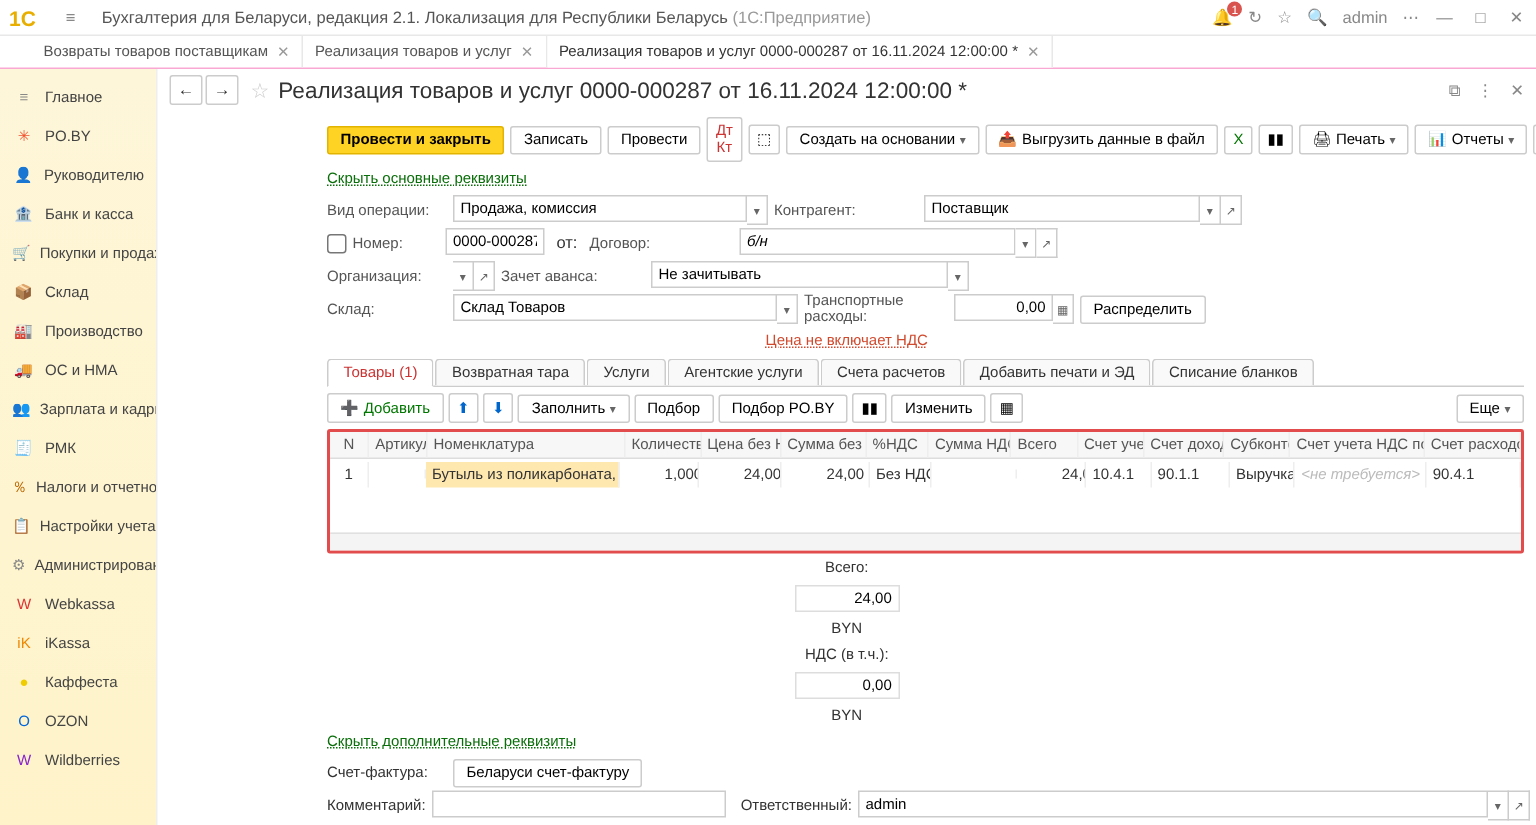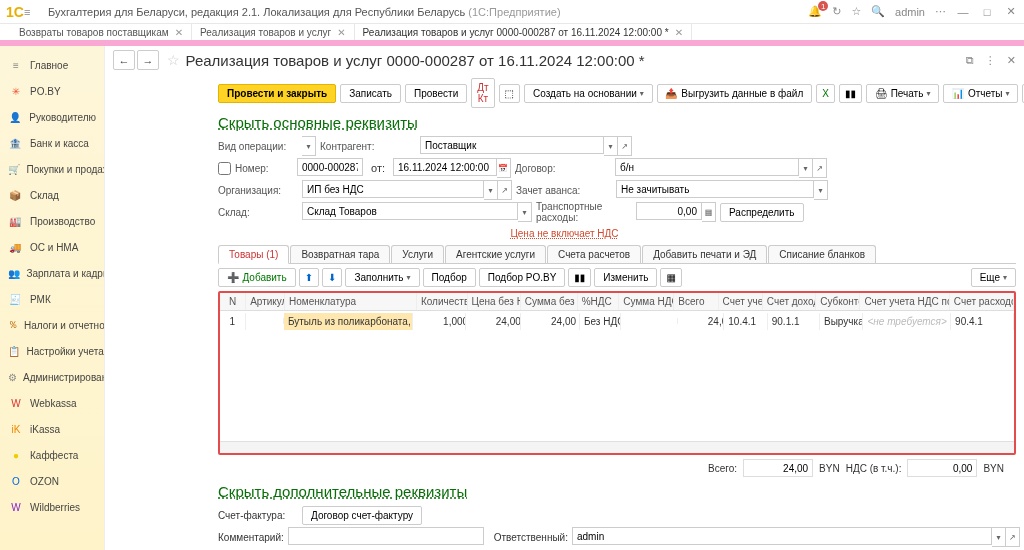--- a/index.html
+++ b/index.html
@@ -1,31 +1,31 @@
 <!DOCTYPE html>
 <html><head>
 <meta charset="utf-8">
 <style>
   * { box-sizing: border-box; margin: 0; padding: 0; }
   body { font-family: Arial, sans-serif; font-size: 11px; width: 1024px; height: 550px; overflow: hidden; background: #fff; color: #333; }
   
   
   .titlebar { height: 24px; background: #fff; display: flex; align-items: center; padding: 0 6px; border-bottom: 1px solid #e8e8e8; }
-  .titlebar .logo { color: #e8ae00; font-weight: bold; font-size: 14px; margin-right: 0; }
+  .titlebar .logo { color: #e8ae00; font-weight: bold; font-size: 14px; margin-right: 20px; }
   .titlebar .burger { width: 16px; cursor: pointer; margin-right: 8px; color: #888; }
   .titlebar .title { flex: 1; color: #555; font-size: 11px; }
   .titlebar .faded { color: #999; }
   .titlebar .right-icons { display: flex; align-items: center; gap: 10px; }
   .titlebar .right-icons span { color: #888; cursor: pointer; }
   .bell-badge { position: relative; }
   .bell-badge::after { content: "1"; position: absolute; top: -4px; right: -6px; background: #d9534f; color: #fff; font-size: 8px; width: 10px; height: 10px; border-radius: 50%; display: flex; align-items: center; justify-content: center; }
   .win-btn { width: 14px; text-align: center; }
 
   
-  .tabs { height: 22px; background: #fff; border-bottom: 6px solid #f9a8d4; display: flex; align-items: stretch; padding-left: 11px; }
+  .tabs { height: 22px; background: #fff; border-bottom: 1px solid #f9a8d4; display: flex; align-items: stretch; padding-left: 21px; }
   .tab { display: flex; align-items: center; padding: 0 8px; font-size: 10px; color: #555; border-right: 1px solid #e8e8e8; cursor: pointer; }
   .tab.active { background: #fff; color: #333; }
   .tab .x { margin-left: 6px; color: #999; }
 
   
   .layout { display: flex; height: calc(100% - 46px); }
 
   
   .sidebar { width: 105px; background: linear-gradient(#fef6d9,#fef3c9); border-right: 1px solid #eee; padding-top: 6px; overflow: hidden; }
   .sidebar .item { display: flex; align-items: center; height: 26px; padding: 0 8px; color: #444; cursor: pointer; font-size: 10px; white-space: nowrap; }
@@ -39,21 +39,21 @@
   .doc-header h1 { font-size: 15px; font-weight: normal; color: #333; flex: 1; }
   .doc-header .win-icons span { color: #888; margin-left: 8px; cursor: pointer; }
 
   .toolbar { display: flex; align-items: center; padding: 4px 8px 4px 113px; gap: 4px; flex-wrap: nowrap; }
   .btn { border: 1px solid #ccc; background: #fff; padding: 3px 8px; border-radius: 2px; font-size: 10px; cursor: pointer; display: inline-flex; align-items: center; gap: 3px; white-space: nowrap; }
   .btn.primary { background: #ffd324; border-color: #e2b400; font-weight: bold; }
   .btn .dd { font-size: 8px; color: #666; }
   .btn.icon-only { padding: 3px 5px; }
   .toolbar-spacer { flex: 1; }
 
-  .link-hide { color: #0a6e0a; padding: 2px 8px 2px 113px; font-size: 15px; text-decoration: underline dotted; cursor: pointer; }
+  .link-hide { color: #0a6e0a; padding: 2px 8px 2px 113px; font-size: 10px; text-decoration: underline dotted; cursor: pointer; }
 
   
   .form { padding: 2px 8px 2px 113px; }
   .form-row { display: flex; align-items: center; height: 22px; gap: 4px; }
   .form-row .lbl { width: 80px; color: #555; font-size: 10px; }
   .form-row .lbl2 { width: 96px; color: #555; font-size: 10px; }
   .input-wrap { display: flex; align-items: stretch; height: 20px; }
   .input-wrap input { border: 1px solid #ccc; padding: 0 4px; font-size: 10px; height: 18px; }
   .input-wrap .sel { border: 1px solid #ccc; border-left: none; width: 14px; display: flex; align-items: center; justify-content: center; font-size: 8px; color: #666; cursor: pointer; background: #fff; }
   .center-link { text-align: center; padding: 2px 0; }
@@ -71,21 +71,21 @@
   .thead { display: flex; background: #f7f7f7; border-bottom: 1px solid #ddd; font-size: 10px; color: #555; }
   .th, .td { border-right: 1px solid #eee; padding: 3px 4px; overflow: hidden; white-space: nowrap; }
   .tbody { flex: 1; overflow: auto; }
   .trow { display: flex; font-size: 10px; height: 20px; align-items: center; }
   .trow .td.nom { background: #ffe8b0; }
   .tright { text-align: right; padding-left: 30px; }
   .faded2 { color: #bbb; font-style: italic; }
   .hscroll { height: 12px; background: #f4f4f4; border-top: 1px solid #e0e0e0; }
 
   
-  .totals { display: flex; justify-content: flex-end; align-items: center; padding: 4px 20px; gap: 6px; font-size: 10px; }
+  .totals { display: flex; justify-content: flex-end; align-items: center; padding: 4px 20px; gap: 6px; font-size: 10px; flex-direction: column; }
   .totals input { border: 1px solid #ddd; text-align: right; padding: 2px 4px; font-size: 10px; width: 70px; height: 18px; }
   .footer-form { padding: 2px 8px 2px 113px; font-size: 10px; }
   .footer-form .row { display: flex; align-items: center; height: 22px; gap: 4px; }
 
   
   .c-n { width: 28px; text-align: center; }
   .c-art { width: 42px; }
   .c-nom { width: 145px; }
   .c-qty { width: 55px; }
   .c-price { width: 58px; }
@@ -247,51 +247,47 @@
       <div class="toolbar-spacer"></div>
 
     </div>
 
     <div class="link-hide">Скрыть основные реквизиты</div>
 
     <div class="form">
       <div class="form-row">
         <span class="lbl">Вид операции:</span>
         <div class="input-wrap">
+            <input style="width: 196px;" value="Продажа, комиссия">
             <span class="sel">▾</span>
           </div>
         <span class="lbl2">Контрагент:</span>
         <div class="input-wrap">
             <input style="width: 184px;" value="Поставщик">
             <span class="sel">▾</span>
             <span class="sel">↗</span>
           </div>
       </div>
       <div class="form-row">
         <input type="checkbox" style="">
         <span class="lbl" style="width:58px">Номер:</span>
         <div class="input-wrap">
             <input style="width: 66px;" value="0000-000287">
           </div>
         <span style="padding:0 4px">от:</span>
-        <div class="input-wrap">
-            <input style="width: 104px;" value="16.11.2024 12:00:00">
-            <span class="sel">📅</span>
-          </div>
         <span class="lbl2">Договор:</span>
         <div class="input-wrap">
-            <input style="width: 184px;" value="б/н">
+            <input style="width: 184px; font-style: italic;" value="б/н">
             <span class="sel">▾</span>
             <span class="sel">↗</span>
           </div>
       </div>
       <div class="form-row">
         <span class="lbl">Организация:</span>
         <div class="input-wrap">
-            <input style="width: 182px;" value="ИП без НДС">
             <span class="sel">▾</span>
             <span class="sel">↗</span>
           </div>
         <span class="lbl2">Зачет аванса:</span>
         <div class="input-wrap">
             <input style="width: 198px;" value="Не зачитывать">
             <span class="sel">▾</span>
           </div>
       </div>
       <div class="form-row">
@@ -385,21 +381,21 @@
       <span>НДС (в т.ч.):</span>
       <input readonly="" value="0,00" style="">
       <span>BYN</span>
     </div>
 
     <div class="link-hide">Скрыть дополнительные реквизиты</div>
 
     <div class="footer-form">
       <div class="row">
         <span style="width:80px">Счет-фактура:</span>
-        <button class="btn">Договор счет-фактуру</button>
+        <button class="btn">Беларуси счет-фактуру</button>
       </div>
       <div class="row">
         <span style="width:80px">Комментарий:</span>
         <div class="input-wrap">
             <input style="width: 196px;">
           </div>
         <span style="width:96px;padding-left:6px">Ответственный:</span>
         <div class="input-wrap">
             <input style="width: 420px;" value="admin">
             <span class="sel">▾</span>

